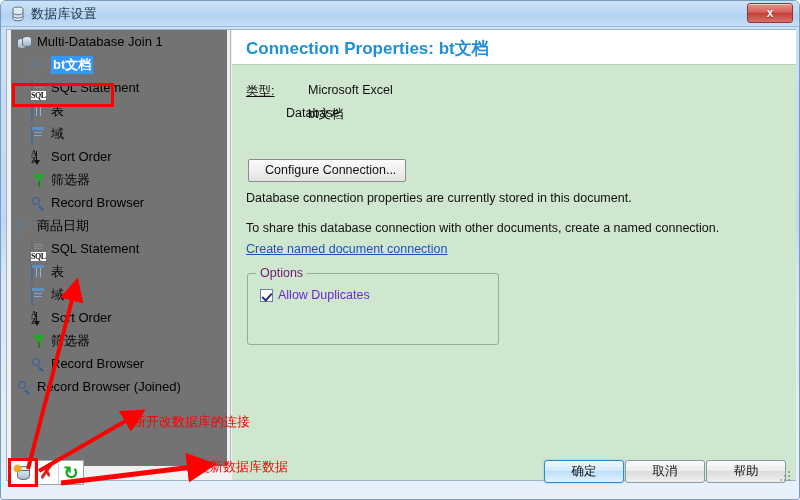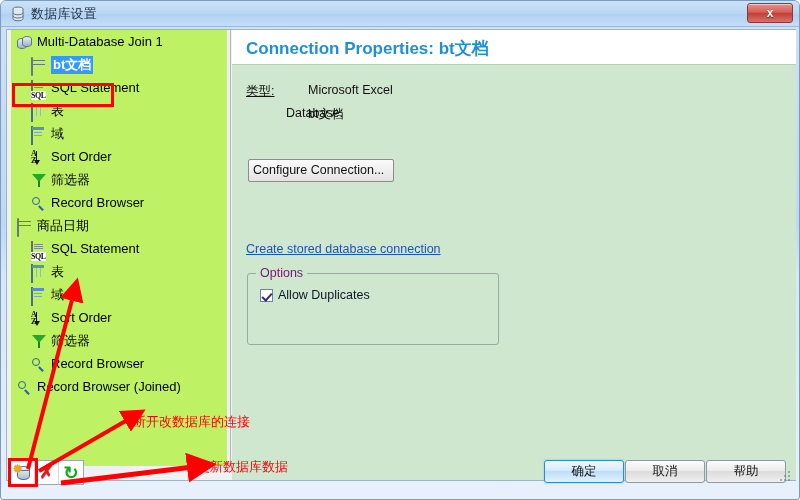--- a/index.html
+++ b/index.html
@@ -66,21 +66,21 @@
   
   #sidebar {
     position: absolute; left: 0; top: 0;
     width: 224px; height: 436px;
     background: #f0f0f0;
     border-right: 1px solid #a9b8c6;
   }
   #tree {
     position: absolute; left: 4px; top: 0;
     width: 216px; height: 436px;
-    background: #bef264;
+    background: #737373;
     overflow: hidden;
   }
   .tree-row {
     position: relative;
     height: 23px;
     display: flex; align-items: center;
     white-space: nowrap;
     cursor: default;
   }
   .tree-row .ticon {
@@ -300,21 +300,21 @@
     font-size: 12.5px; color: #111;
     white-space: nowrap;
   }
   #prop-type-label { top: 53px; text-decoration: underline; }
   #prop-type-value { left: 76px; top: 53px; }
   #prop-db-label { top: 76px; margin-left: 40px; }
   #prop-db-value { left: 76px; top: 76px; }
 
   #configure-btn {
     position: absolute; left: 241px; top: 129px;
-    padding: 3px 9px 4px 4px;
+    padding: 3px 9px 4px 16px;
     font-size: 12.5px; color: #111;
     background: linear-gradient(to bottom,#fbfbfb,#e3e3e3);
     border: 1px solid #8c8c8c;
     border-radius: 2px;
     cursor: pointer;
     white-space: nowrap;
   }
 
   #desc1 {
     position: absolute; left: 239px; top: 161px;
@@ -356,21 +356,21 @@
     margin-right: 5px;
   }
   #allow-dup-box:after {
     content: "";
     position: absolute; left: 3px; top: 1px;
     width: 4px; height: 8px;
     border: solid #2b2f80;
     border-width: 0 2px 2px 0;
     transform: rotate(42deg);
   }
-  #allow-dup-label { font-size: 12.5px; color: #0f172a; white-space: nowrap; }
+  #allow-dup-label { font-size: 12.5px; color: #6d28d9; white-space: nowrap; }
 
   
   .dlg-btn {
     position: absolute; top: 459px;
     width: 80px; height: 23px;
     font-size: 12.5px; color: #111;
     background: linear-gradient(to bottom,#fcfcfc,#ebebeb 48%,#dcdcdc 50%,#efefef);
     border: 1px solid #8c9aa6;
     border-radius: 3px;
     display: flex; align-items: center; justify-content: center;
@@ -549,21 +549,23 @@
 
       <div class="prop-row" id="prop-type-label">类型:</div>
       <div class="prop-row" id="prop-type-value">Microsoft Excel</div>
       <div class="prop-row" id="prop-db-label">Database:</div>
       <div class="prop-row" id="prop-db-value">bt文档</div>
     </div>
 
     <div id="configure-btn">
       <span>Configure Connection...</span>
     </div>
-    <div id="named-link">Create stored database connection</div>
+    <div id="desc1">Database connection properties are currently stored in this document.</div>
+    <div id="desc2">To share this database connection with other documents, create a named connection.</div>
+    <div id="named-link">Create named document connection</div>
 
     <div id="options-group">
       <div id="options-legend">Options</div>
       <div id="allow-dup-row">
         <span id="allow-dup-box"></span>
         <span id="allow-dup-label">Allow Duplicates</span>
       </div>
     </div>
   </div>
 

